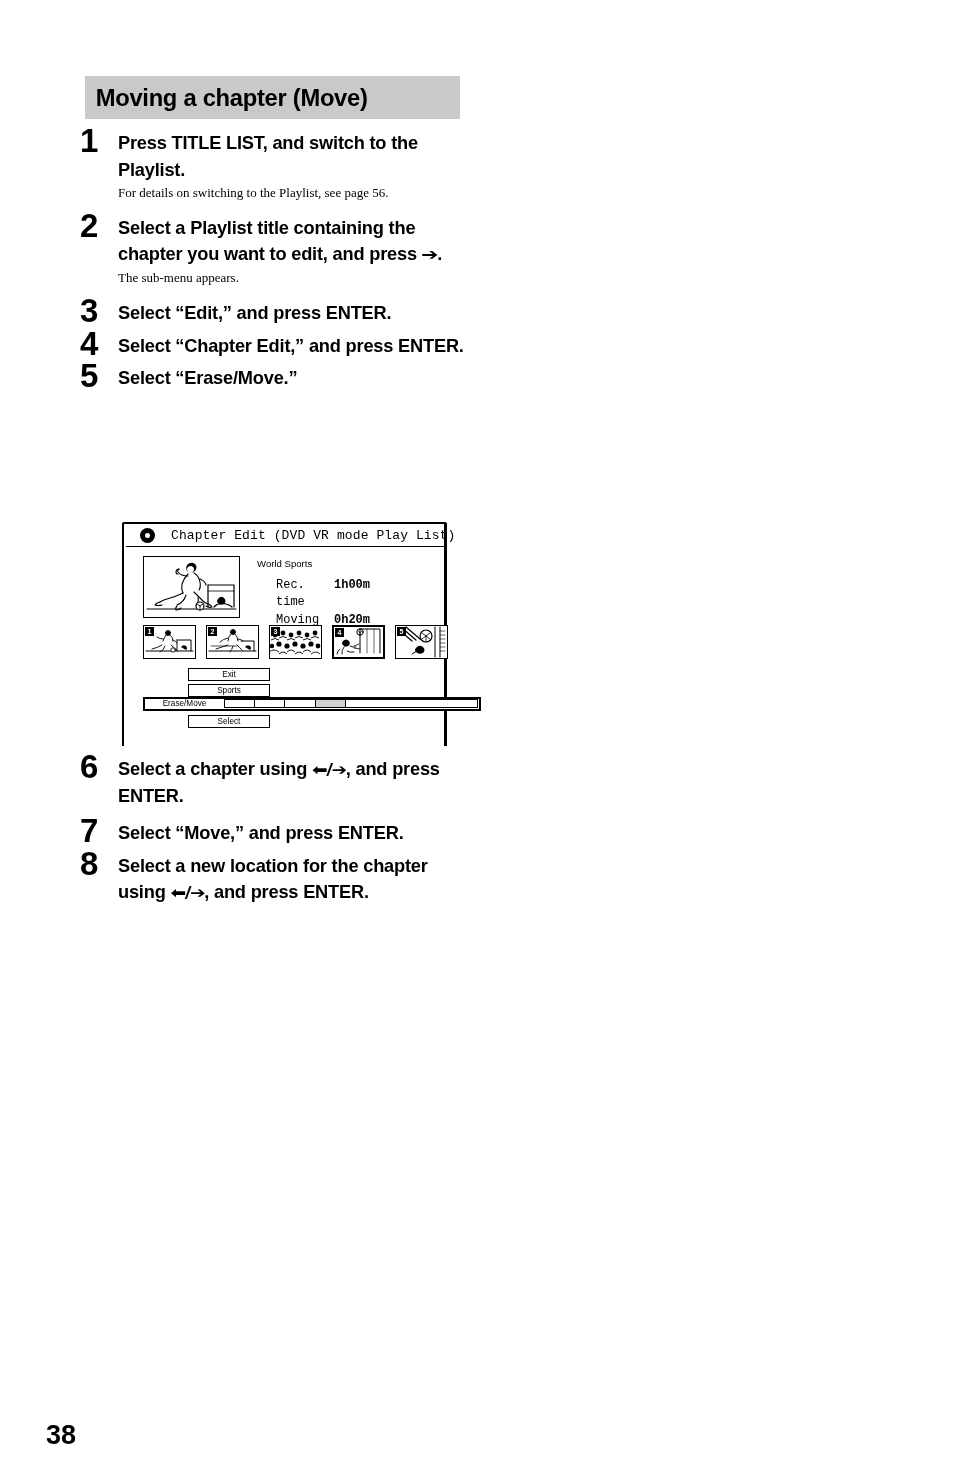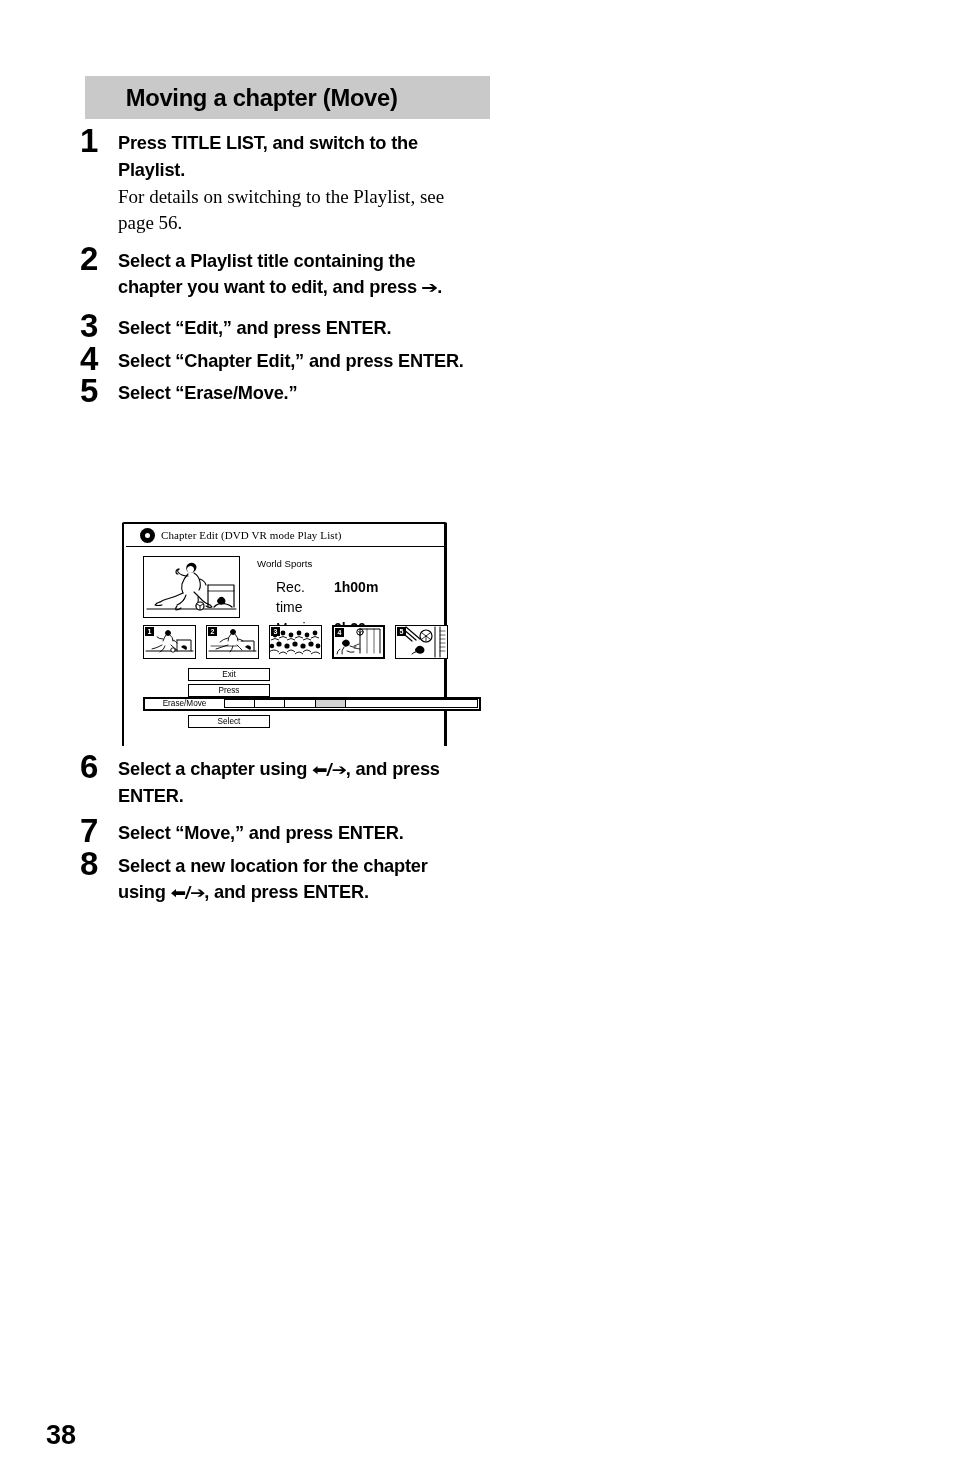--- a/index.html
+++ b/index.html
@@ -18,21 +18,20 @@
   
   .heading-band {
     position: absolute;
     left: 85px;
     top: 76px;
     width: 375px;
     height: 43px;
     background: #c9c9c9;
     display: flex;
     align-items: center;
-    padding-left: 30px;
   }
   .heading-band .heading-text {
     font-family: "Liberation Sans", sans-serif;
     font-weight: bold;
     font-size: 24.5px;
     letter-spacing: -0.3px;
     color: #000;
     padding-left: 11px;
     transform: scaleX(0.97);
     transform-origin: left center;
@@ -66,21 +65,21 @@
     font-weight: bold;
     font-size: 18.5px;
     line-height: 1.44;
     color: #000;
     letter-spacing: -0.2px;
     transform: scaleX(0.985);
     transform-origin: left top;
   }
   .step-note {
     font-family: "Liberation Serif", serif;
-    font-size: 19px;
+    font-size: 13px;
     line-height: 1.33;
     color: #000;
     margin-top: 1px;
   }
   .arrow-glyph {
     font-family: "DejaVu Sans", sans-serif;
     font-weight: bold;
     font-size: 20px;
     line-height: 1;
     letter-spacing: -1px;
@@ -181,24 +180,24 @@
   .disc-icon::after {
     content: "";
     position: absolute;
     left: 50%; top: 50%;
     width: 5px; height: 5px;
     margin: -2.5px 0 0 -2.5px;
     background: #fff;
     border-radius: 50%;
   }
   .title-bar .tb-text {
-    font-family: Liberation Serif, serif;
-    font-size: 11px;
-    color: #000;
-    margin-left: 6px;
+    font-family: Liberation Mono, monospace;
+    font-size: 13px;
+    color: #000;
+    margin-left: 16px;
     white-space: nowrap;
     letter-spacing: 0.1px;
   }
 
   
   .main-thumb {
     position: absolute;
     left: 19px; top: 32px;
     width: 97px; height: 62px;
     border: 1.5px solid #000;
@@ -211,23 +210,24 @@
     left: 133px; top: 34px;
     font-family: "Liberation Sans", sans-serif;
     color: #000;
   }
   .info-title {
     font-size: 9.6px;
     margin-bottom: 8px;
   }
   .info-row {
     display: flex;
-    font-size: 14px;
+    font-size: 12px;
     line-height: 1.45;
     padding-left: 19px;
+    font-family: Liberation Mono, monospace;
   }
   .info-label { width: 58px; }
   .info-value { font-weight: bold; }
 
   
   .chapters {
     position: absolute;
     left: 19px; top: 101px;
     display: flex;
     gap: 10px;
@@ -335,20 +335,21 @@
 
   <div class="step s1">
     <div class="step-num">1</div>
     <div class="step-title">Press TITLE LIST, and switch to the Playlist.</div>
     <div class="step-note">For details on switching to the Playlist, see page 56.</div>
   </div>
 
   <div class="step s2">
     <div class="step-num">2</div>
     <div class="step-title"><span>Select a Playlist title containing the chapter you want to edit, and press </span><span class="arrow-glyph">➔</span><span>.</span></div>
+    <div class="step-note">The sub-menu appears.</div>
   </div>
 
   <div class="step s3">
     <div class="step-num">3</div>
     <div class="step-title">Select “Edit,” and press ENTER.</div>
   </div>
 
   <div class="step s4">
     <div class="step-num">4</div>
     <div class="step-title">Select “Chapter Edit,” and press ENTER.</div>
@@ -524,21 +525,21 @@
                 <line x1="44" y1="25" x2="49" y2="25"></line>
             </g>
           </g>
         </svg>
       </div>
 
     </div>
 
     <div class="menu">
       <div class="menu-item">Exit</div>
-      <div class="menu-item">Press</div>
+      <div class="menu-item">Sports</div>
       <div class="menu-item" style="visibility:hidden;"></div>
       <div class="menu-item">Select</div>
     </div>
 
     <div class="erase-row">
       <span class="label">Erase/Move</span>
       <div class="progress">
         <div class="seg" style="width:12%"></div>
         <div class="seg" style="width:12%"></div>
         <div class="seg" style="width:12%"></div>

